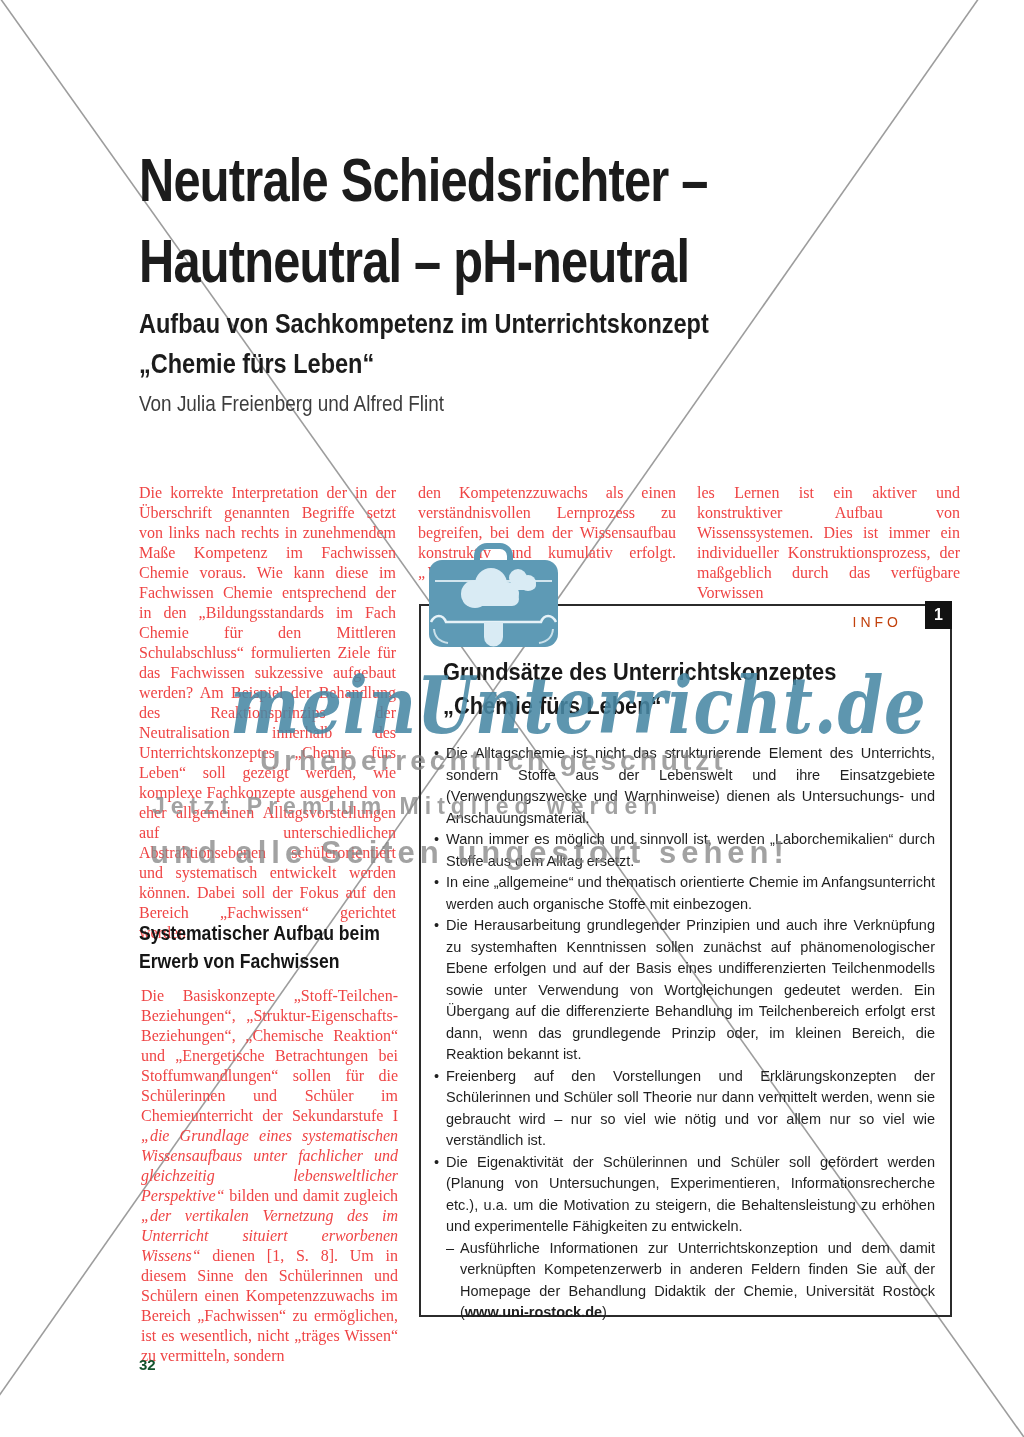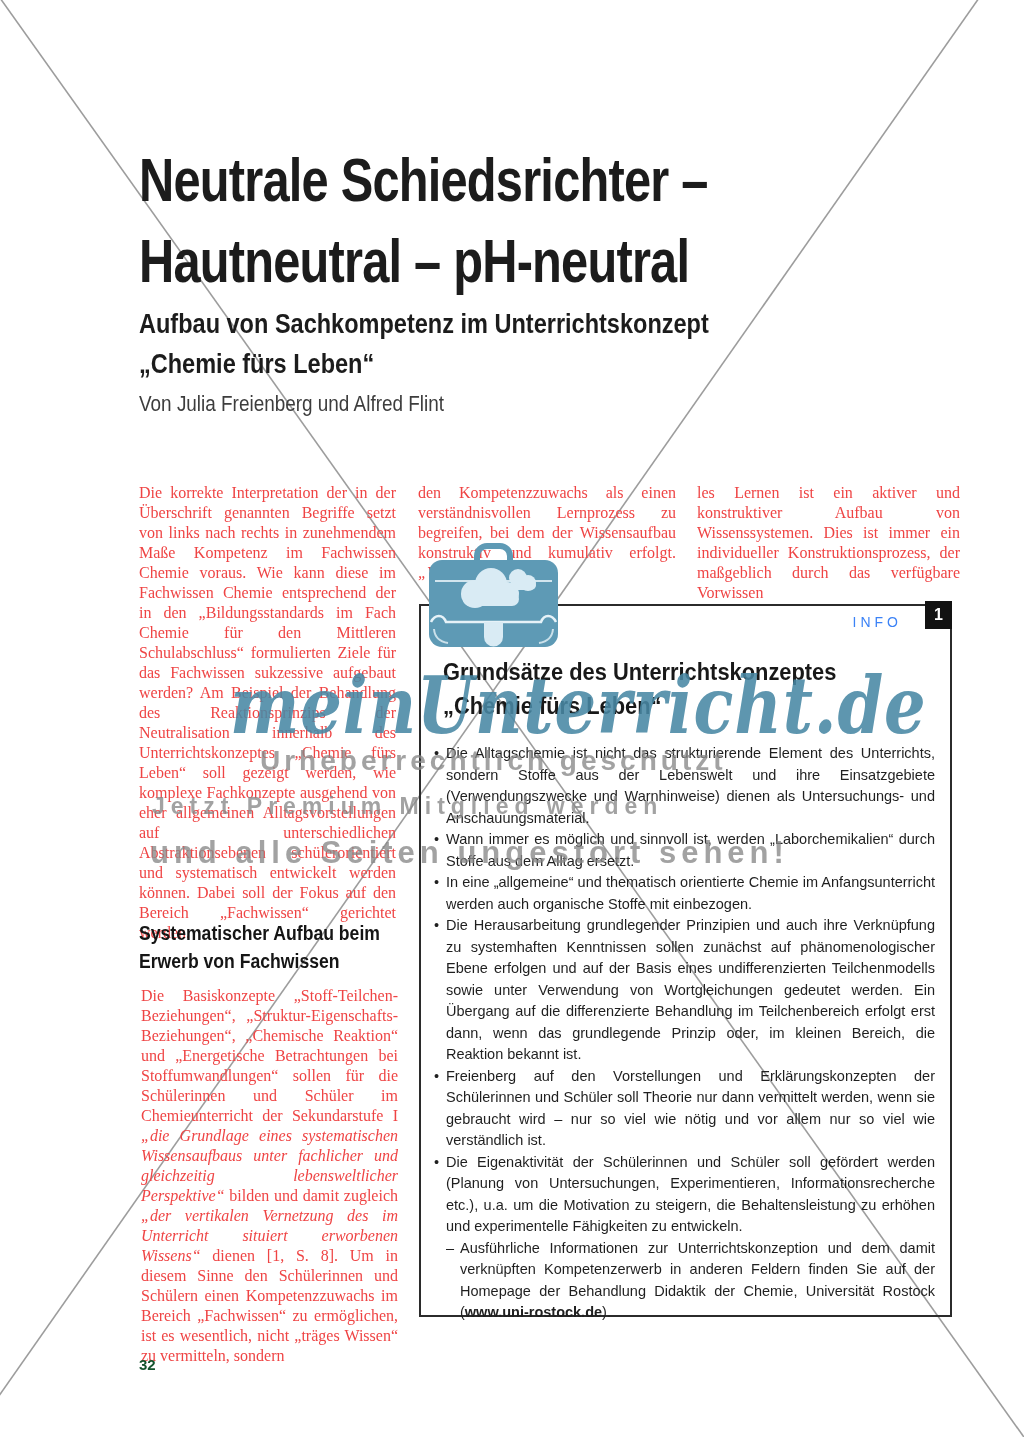--- a/index.html
+++ b/index.html
@@ -51,21 +51,21 @@
   .col2  { left:418px; top:483px; width:258px; }
   .col3  { left:697px; top:483px; width:263px; }
 
   
   .infobox {
     position:absolute; left:419px; top:604px; width:533px; height:713px;
     border:2px solid #2b2b2b; background:transparent;
   }
   .info-label {
     position:absolute; top:8px; right:48px;
-    font-size:14px; letter-spacing:4px; color:#3b82f6;
+    font-size:14px; letter-spacing:4px; color:#c2410c;
   }
   .info-badge {
     position:absolute; top:-5px; right:-2px; width:27px; height:28px;
     background:#121212; color:#ffffff; font-weight:bold; font-size:16px;
     display:flex; align-items:center; justify-content:center;
   }
   .info-heading {
     margin:49px 0 0 22px; font-weight:bold; font-size:23px; line-height:34px;
     color:#181818; white-space:nowrap;
     transform:scaleX(.95); transform-origin:left top;

